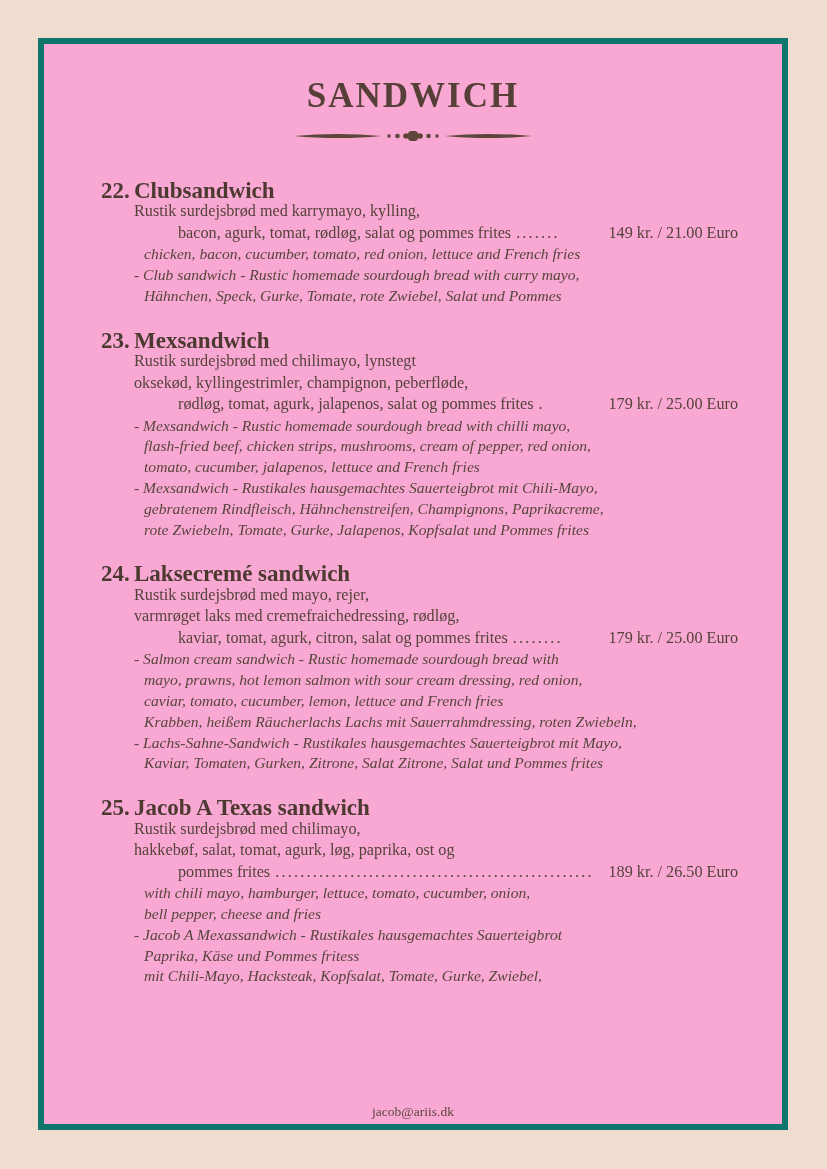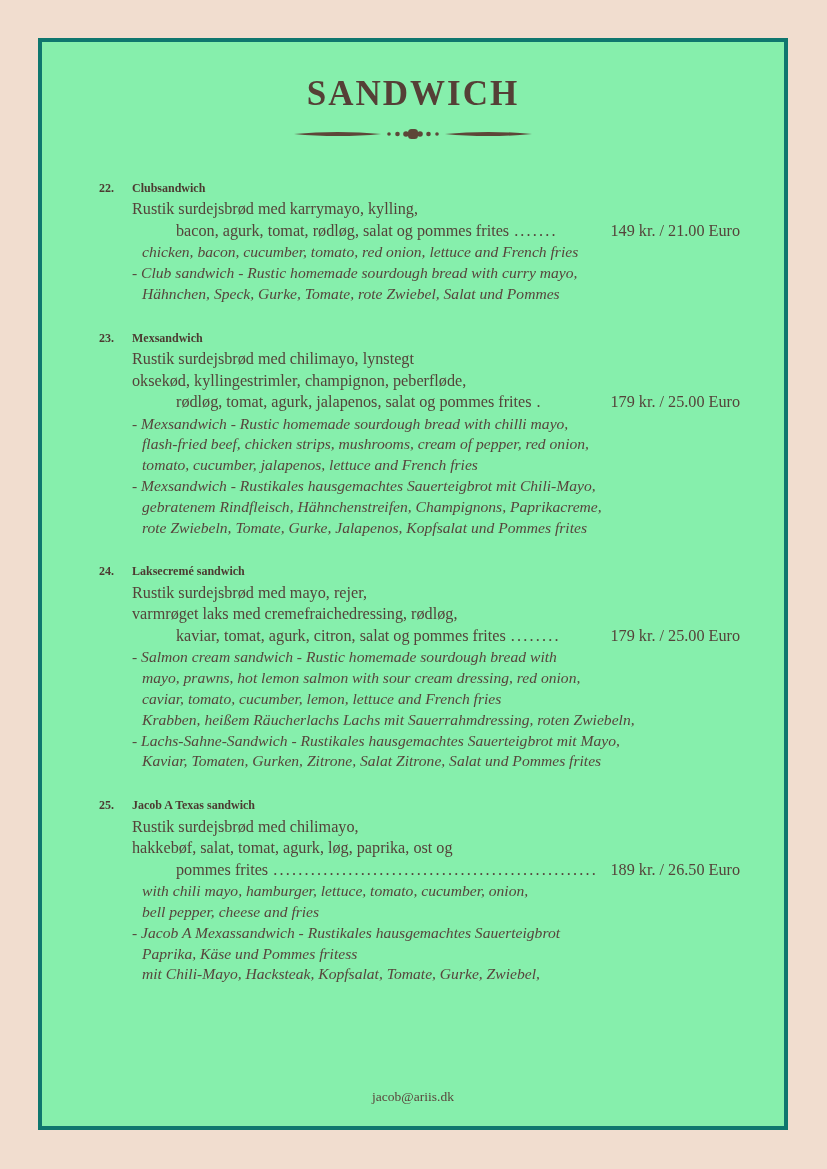--- a/index.html
+++ b/index.html
@@ -7,22 +7,22 @@
     width:827px;height:1169px;
     background:#f1ddcf;
     font-family:"Liberation Serif", serif;
     color:#55433a;
     position:relative;
     overflow:hidden;
   }
   .frame{
     position:absolute;
     left:38px;top:38px;right:39px;bottom:39px;
-    border:4px solid #0f766e;
-    background:#86efac;
+    border:6px solid #0f766e;
+    background:#f9a8d4;
     box-sizing:border-box;
   }
   .page-title{
     margin:34px 0 0;
     text-align:center;
     font-size:35px;
     line-height:1.05;
     letter-spacing:2px;
     font-weight:700;
     color:#553f36;
@@ -32,21 +32,21 @@
     margin:13px auto 0;
   }
   .menu{
     margin-top:36px;
     padding:0 44px 0 57px;
   }
   .menu-item + .menu-item{margin-top:23px;}
   .item-head{
     display:flex;
     font-weight:700;
-    font-size:12px;
+    font-size:23px;
     line-height:21.5px;
     color:#4c3a31;
   }
   .num{width:33px;flex:none;}
   .item-body{
     padding-left:33px;
     font-size:16.2px;
     line-height:21.5px;
     color:#55433a;
   }
@@ -67,21 +67,21 @@
   .price{white-space:nowrap;flex:none;}
   .trans{
     font-style:italic;
     font-size:15.6px;
     line-height:20.8px;
     color:#57453c;
   }
   .tline.cont{padding-left:10px;}
   .footer{
     position:absolute;
-    left:0;right:0;bottom:21px;
+    left:0;right:0;bottom:4px;
     text-align:center;
     font-size:13.5px;
     color:#5a463c;
   }
 </style>
 </head>
 <body>
 
 <div class="frame">
 

